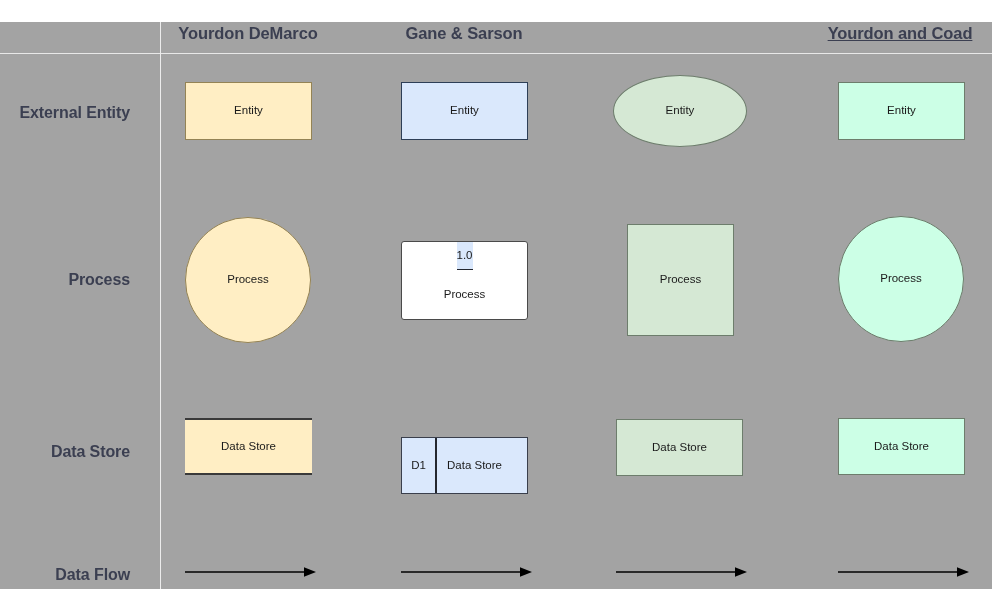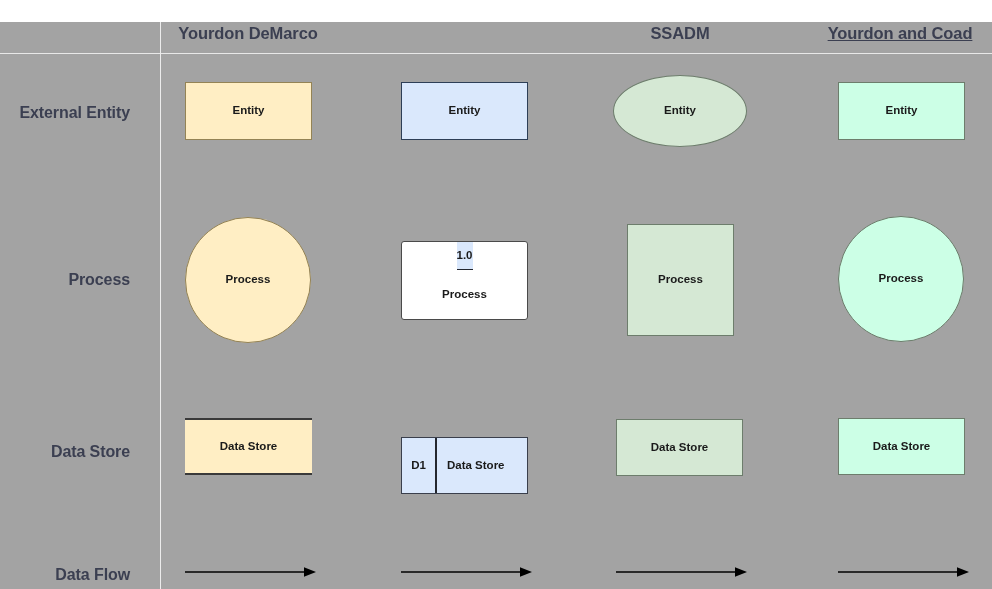--- a/index.html
+++ b/index.html
@@ -65,21 +65,20 @@
     letter-spacing: -0.1px;
     white-space: nowrap;
   }
 
   
   .cell {
     position: absolute;
     display: flex;
     align-items: center;
     justify-content: center;
-    font-weight: bold;
   }
 
   
   .shape-text {
     font-family: "Liberation Sans", sans-serif;
     font-size: 11.5px;
     color: #1a1a1a;
     line-height: 1;
     white-space: nowrap;
     text-align: center;
@@ -172,22 +171,22 @@
 </head>
 <body>
 
 <div id="matrix">
 
   <div class="h-rule"></div>
   <div class="v-rule"></div>
 
   <div class="col-header" style="left:160px; width:176px;">Yourdon DeMarco</div>
 
-
-  <div class="col-header" style="left:592px; width:176px;">SSADM</div>
+  <div class="col-header" style="left:376px; width:176px;">Gane &amp; Sarson</div>
+
 
   <div class="col-header" style="left:808px; width:184px;text-decoration:underline;">Yourdon and Coad</div>
 
   <div class="row-label" style="top:82px;">External Entity</div>
 
   <div class="row-label" style="top:249px;">Process</div>
 
   <div class="row-label" style="top:421px;">Data Store</div>
 
   <div class="row-label" style="top:544px;">Data Flow</div>

